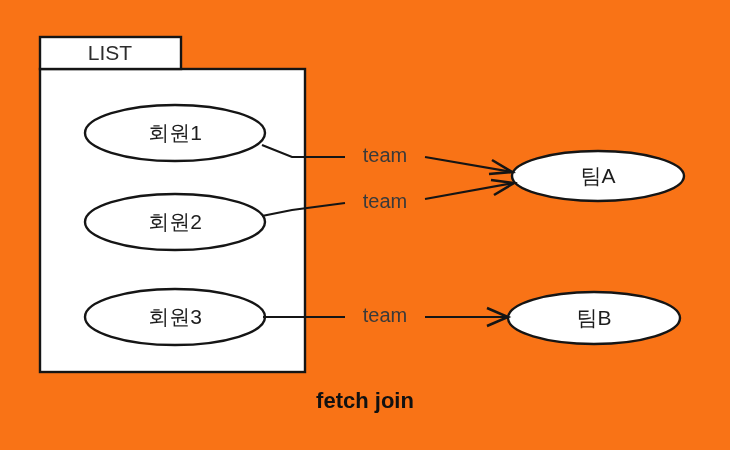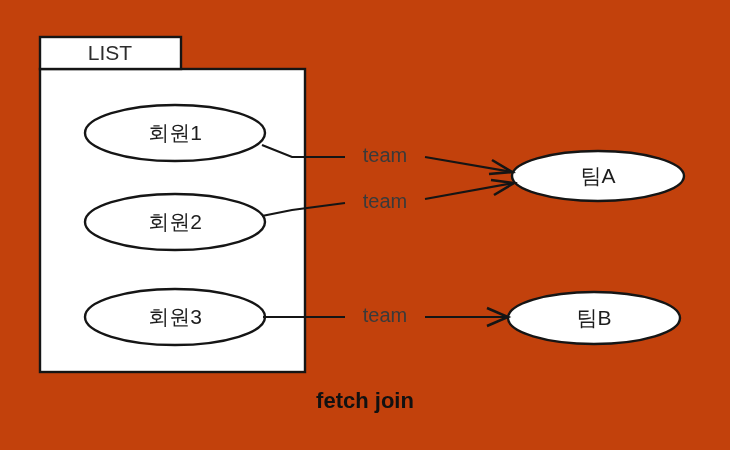--- a/index.html
+++ b/index.html
@@ -10,21 +10,21 @@
   body {
     width: 730px;
     height: 450px;
     font-family: "Liberation Sans", sans-serif;
     overflow: hidden;
   }
   #diagram-canvas {
     position: relative;
     width: 730px;
     height: 450px;
-    background: #c2410c;
+    background: #f97316;
   }
   svg.diagram {
     display: block;
     width: 730px;
     height: 450px;
   }
   .package-body {
     fill: #ffffff;
     stroke: #151515;
     stroke-width: 2.4;

